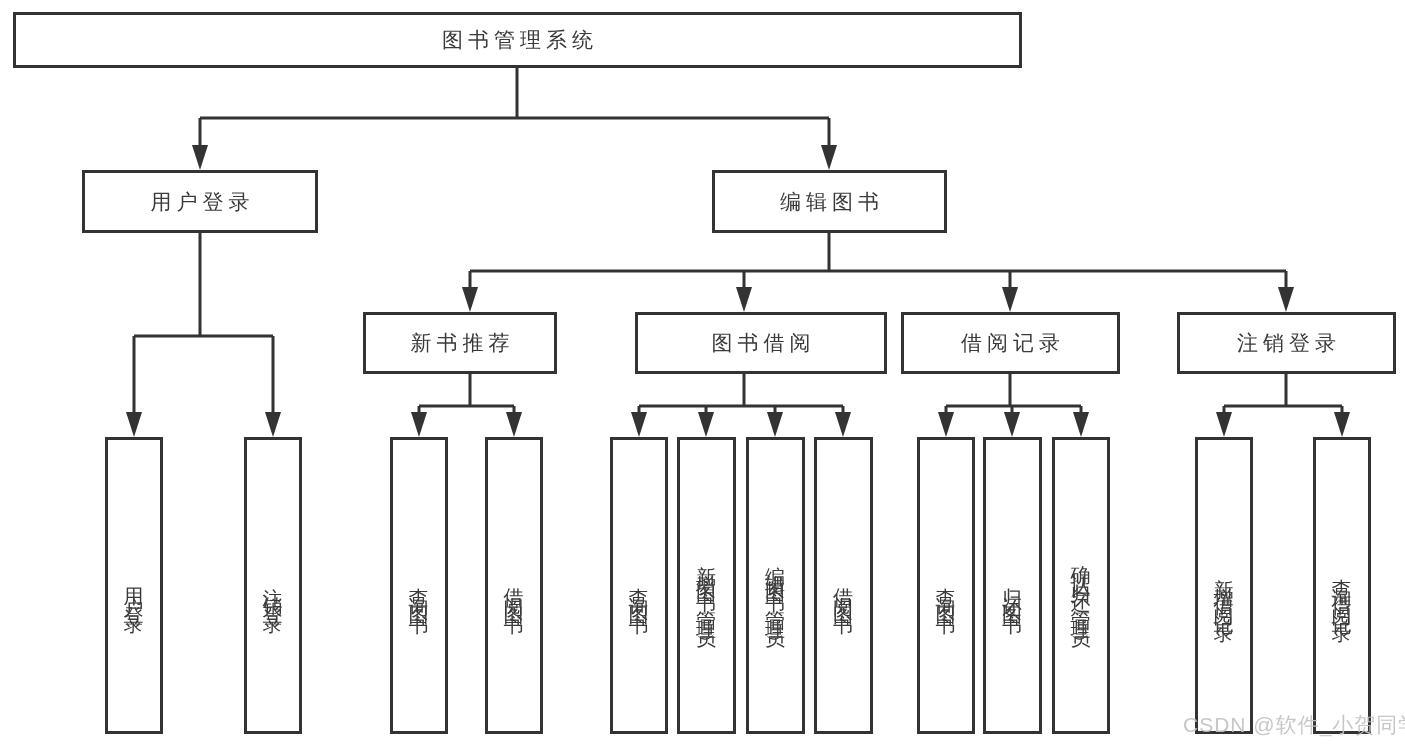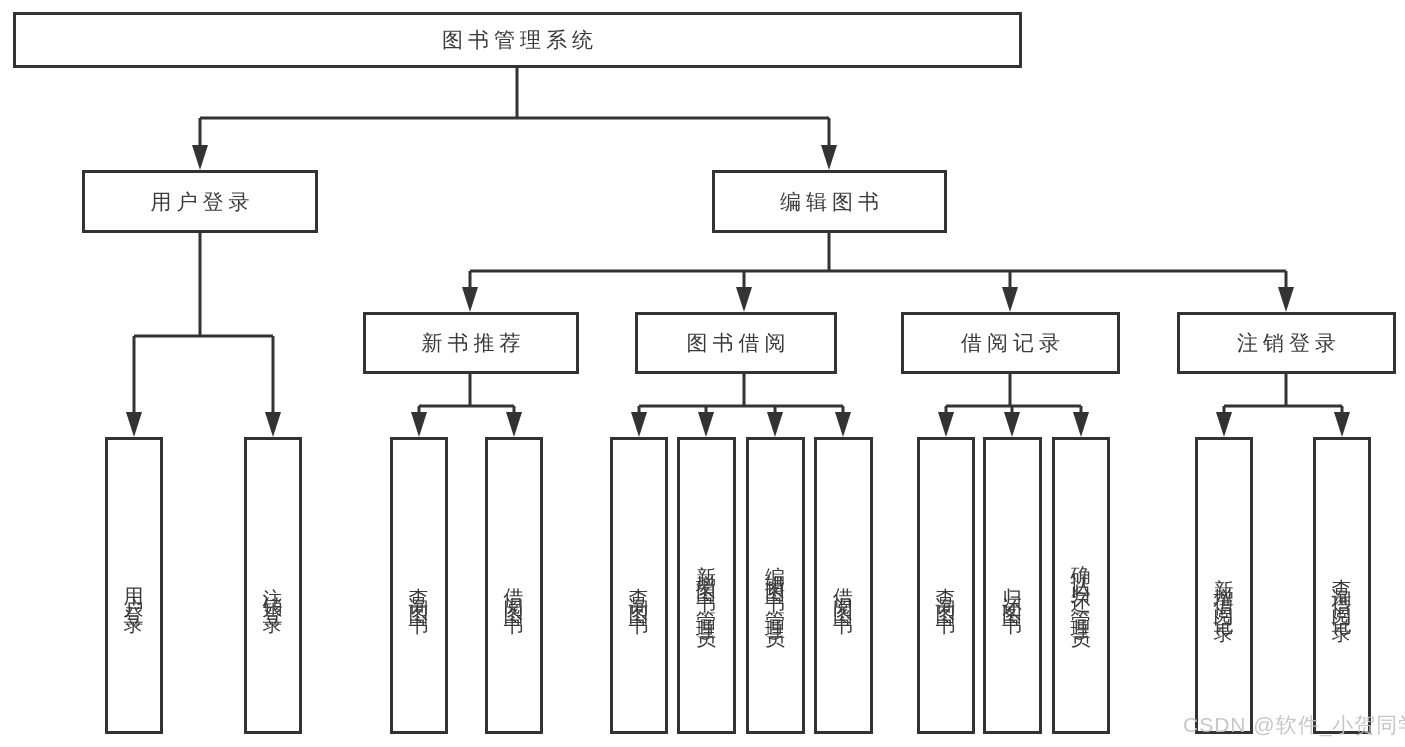--- a/index.html
+++ b/index.html
@@ -78,24 +78,24 @@
     <span>图书管理系统</span>
   </div>
 
   <div class="node h" style="left:82px;top:170px;width:236px;height:63px">
     <span>用户登录</span>
   </div>
   <div class="node h" style="left:712px;top:170px;width:235px;height:63px">
     <span>编辑图书</span>
   </div>
 
-  <div class="node h" style="left:363px;top:312px;width:216px;height:62px">
+  <div class="node h" style="left:363px;top:312px;width:194px;height:62px">
     <span>新书推荐</span>
   </div>
-  <div class="node h" style="left:635px;top:312px;width:202px;height:62px">
+  <div class="node h" style="left:635px;top:312px;width:252px;height:62px">
     <span>图书借阅</span>
   </div>
   <div class="node h" style="left:901px;top:312px;width:219px;height:62px">
     <span>借阅记录</span>
   </div>
   <div class="node h" style="left:1177px;top:312px;width:219px;height:62px">
     <span>注销登录</span>
   </div>
 
   <div class="node v" style="left:105px;top:437px">

